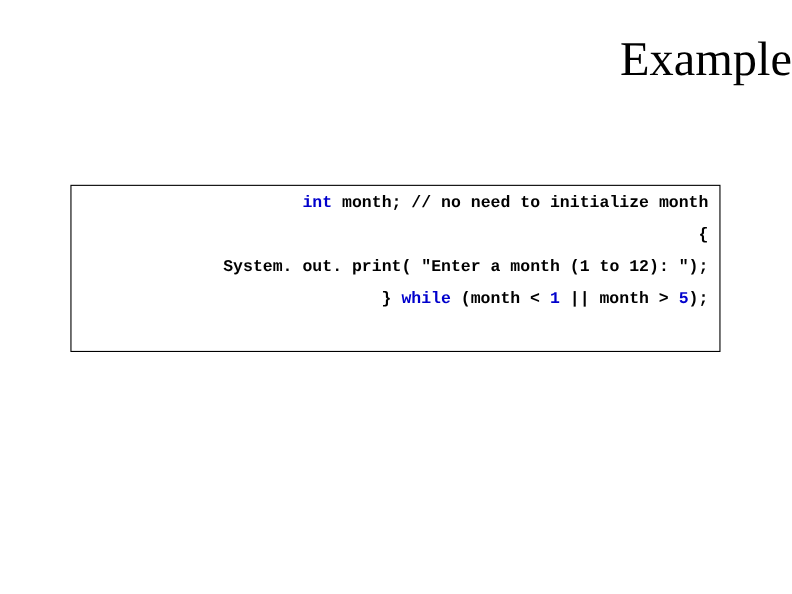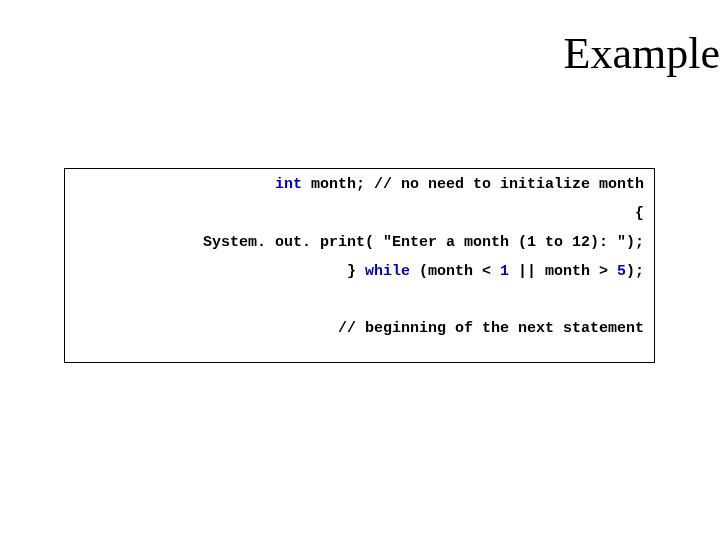--- a/index.html
+++ b/index.html
@@ -67,15 +67,14 @@
 
 <div class="slide">
   <div class="title">Example</div>
 
   <div class="code-box">
     <div class="line first"><span class="kw">int</span><span> month; </span><span>// no need to initialize month</span></div>
     <div class="line">{</div>
     <div class="line indent">System. out. print( "Enter a month (1 to 12): ");</div>
     <div class="line"><span>} </span><span class="kw">while</span><span> (month &lt; </span><span class="num">1</span><span> || month &gt; </span><span class="num">5</span><span>);</span></div>
     <div class="gap"></div>
-    <div class="line">// beginning of the next statement</div>
   </div>
 </div>
 
 </body></html>

